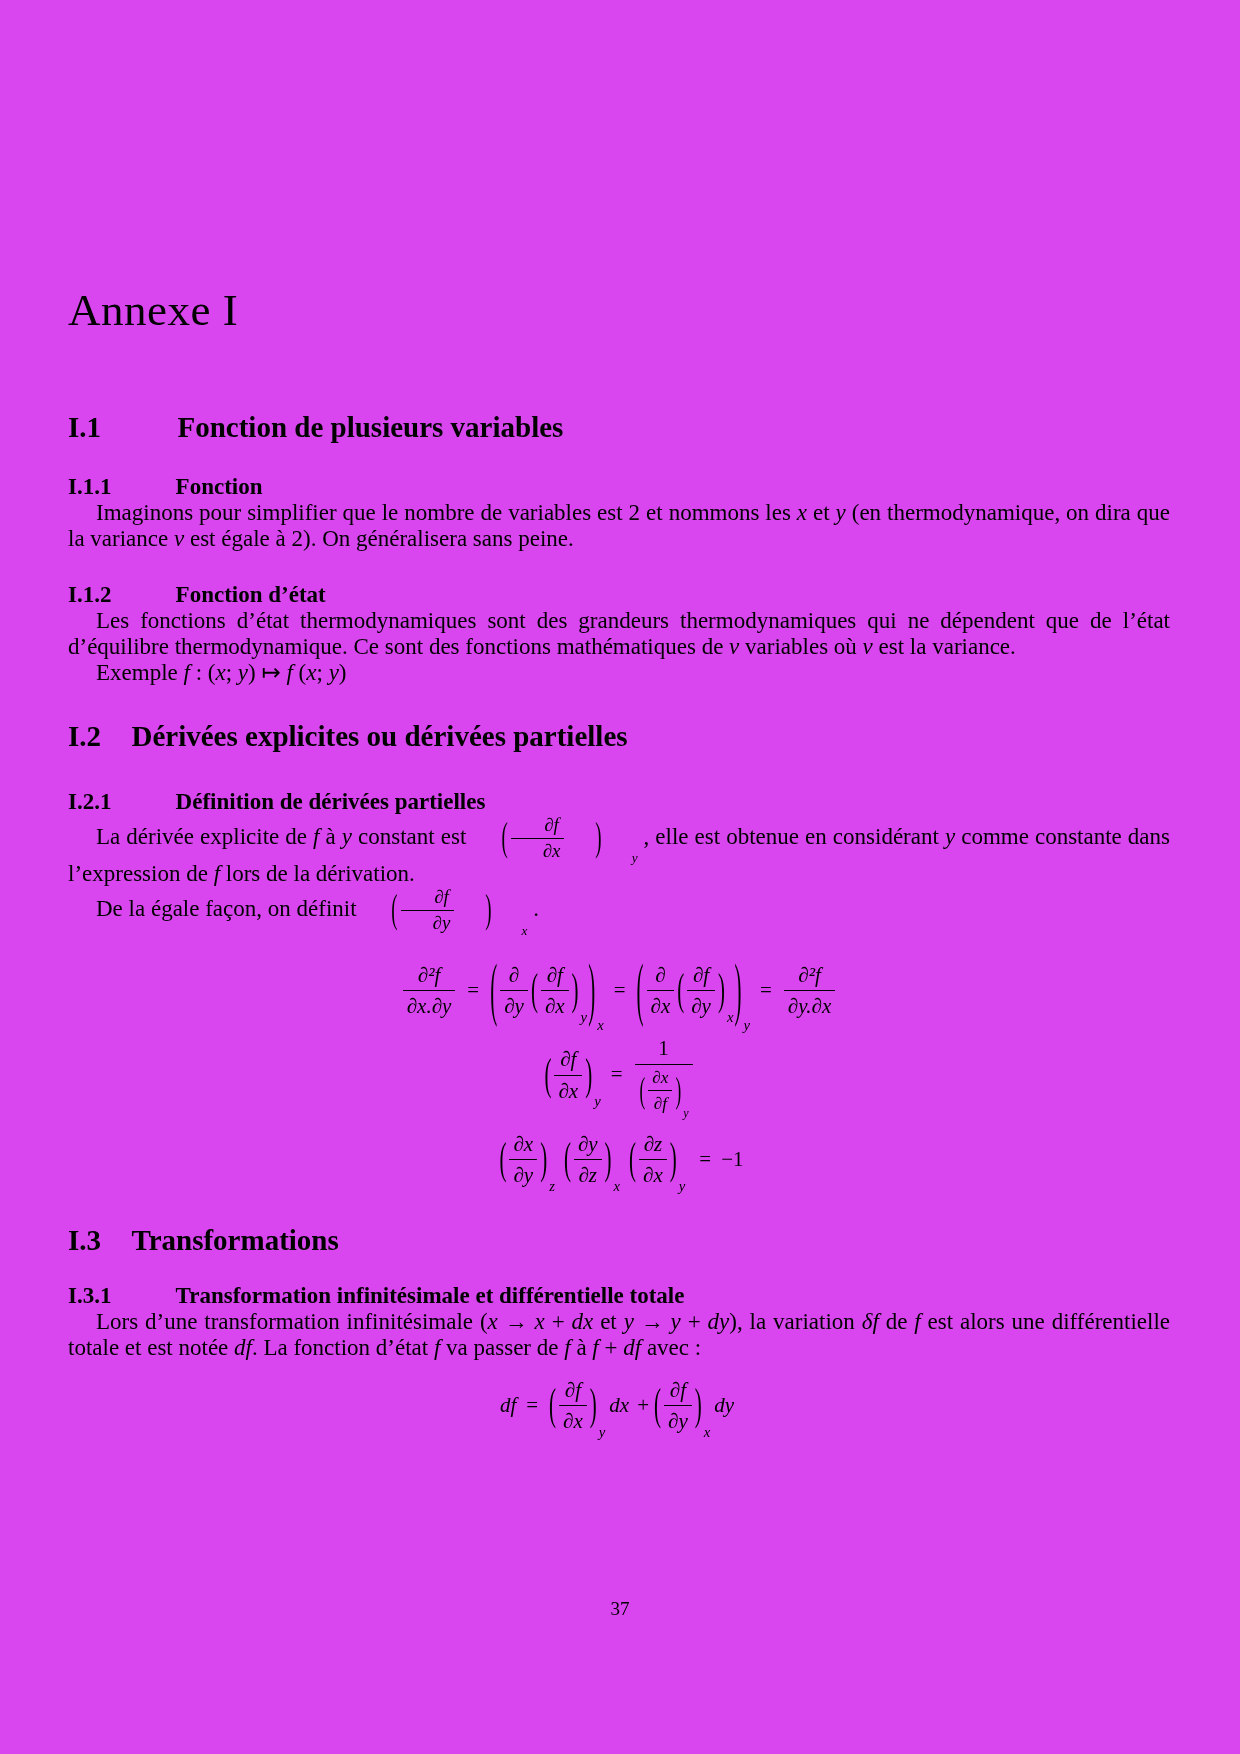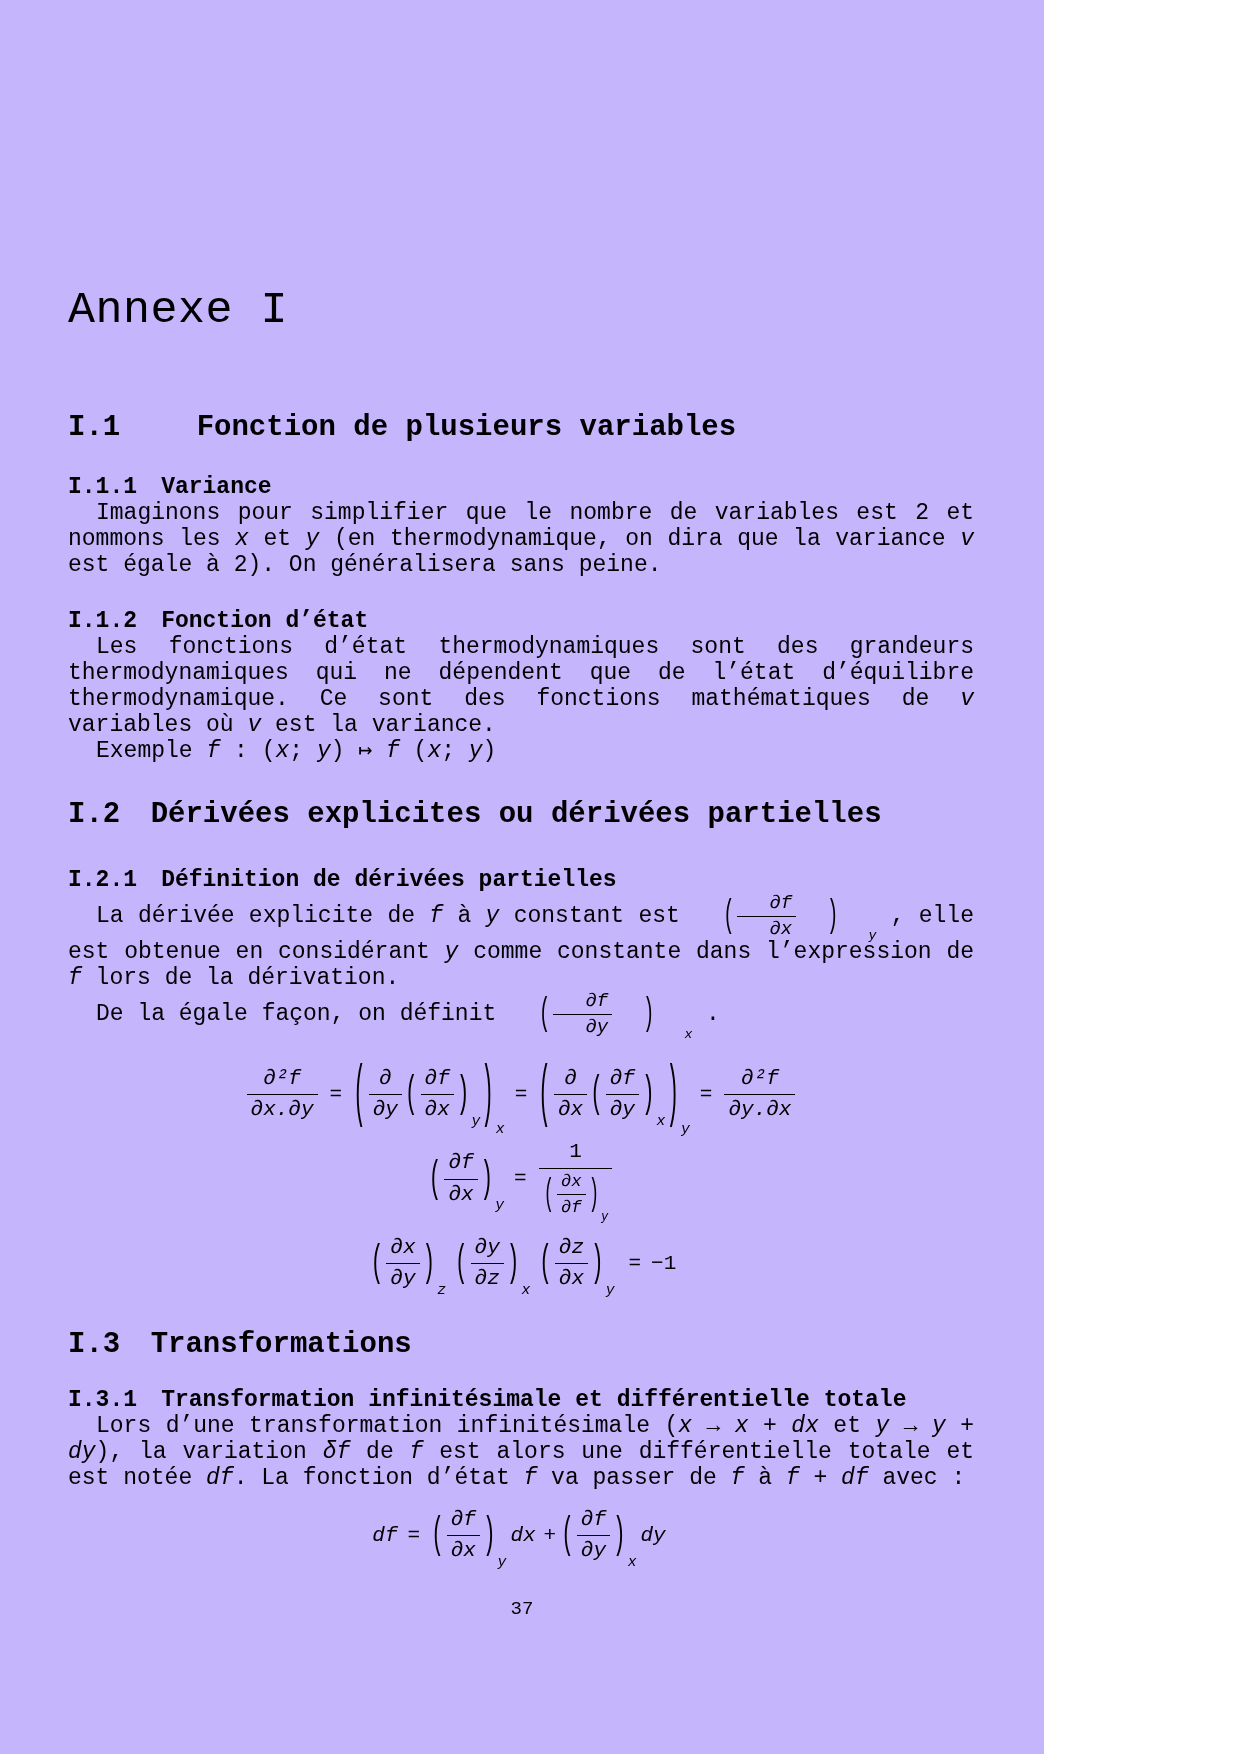--- a/index.html
+++ b/index.html
@@ -1,36 +1,36 @@
 <!DOCTYPE html>
 <html><head>
 <meta charset="utf-8">
 <style>
   html,body{margin:0;padding:0;background:#ffffff;}
   .page{
     position:relative;
-    width:1044px;height:1754px;
-    background:#c4b5fd;
+    width:1240px;height:1754px;
+    background:#d946ef;
     color:#000;
-    font-family:Liberation Mono, monospace;
+    font-family:Liberation Serif, serif;
     box-sizing:border-box;
     overflow:hidden;
   }
   .content{padding:288px 70px 0 68px;}
 
   .chapter-label{
     font-size:45px;font-weight:400;line-height:1;letter-spacing:0.5px;
   }
   .chapter-title{
     font-size:54px;font-weight:700;line-height:1.05;margin-top:58px;letter-spacing:0.3px;
   }
 
   .sec{display:flex;align-items:baseline;font-weight:700;}
   .sec-l1{font-size:29px;margin-top:0;}
-  .sec-l2{font-size:23px;}
+  .sec-l2{font-size:23px;gap:40px;}
   .sec .num{margin-right:1.05em;}
 
   p.body{
     font-size:23px;line-height:26px;margin:0;text-align:justify;
     text-indent:28px;
   }
   i{font-style:italic;}
 
   
   .m{font-style:italic;}
@@ -90,21 +90,21 @@
     <div class="chapter-label">Annexe I</div>
 
 
     <div class="sec sec-l1 h-s1">
       <span class="num">I.1</span>
       <span>Fonction de plusieurs variables</span>
     </div>
 
     <div class="sec sec-l2 h-s11">
       <span class="num">I.1.1</span>
-      <span>Variance</span>
+      <span>Fonction</span>
     </div>
     <p class="body p-s11">Imaginons pour simplifier que le nombre de variables est 2 et nommons les <i>x</i> et <i>y</i> (en thermodynamique, on dira que la variance <i>v</i> est égale à 2). On généralisera sans peine.</p>
 
     <div class="sec sec-l2 h-s12">
       <span class="num">I.1.2</span>
       <span>Fonction d’état</span>
     </div>
     <p class="body p-s12">Les fonctions d’état thermodynamiques sont des grandeurs thermodynamiques qui ne dépendent que de l’état d’équilibre thermodynamique. Ce sont des fonctions mathématiques de <i>v</i> variables où <i>v</i> est la variance.</p>
     <p class="body">Exemple <i>f</i> : (<i>x</i>; <i>y</i>) ↦ <i>f</i> (<i>x</i>; <i>y</i>)</p>
 

